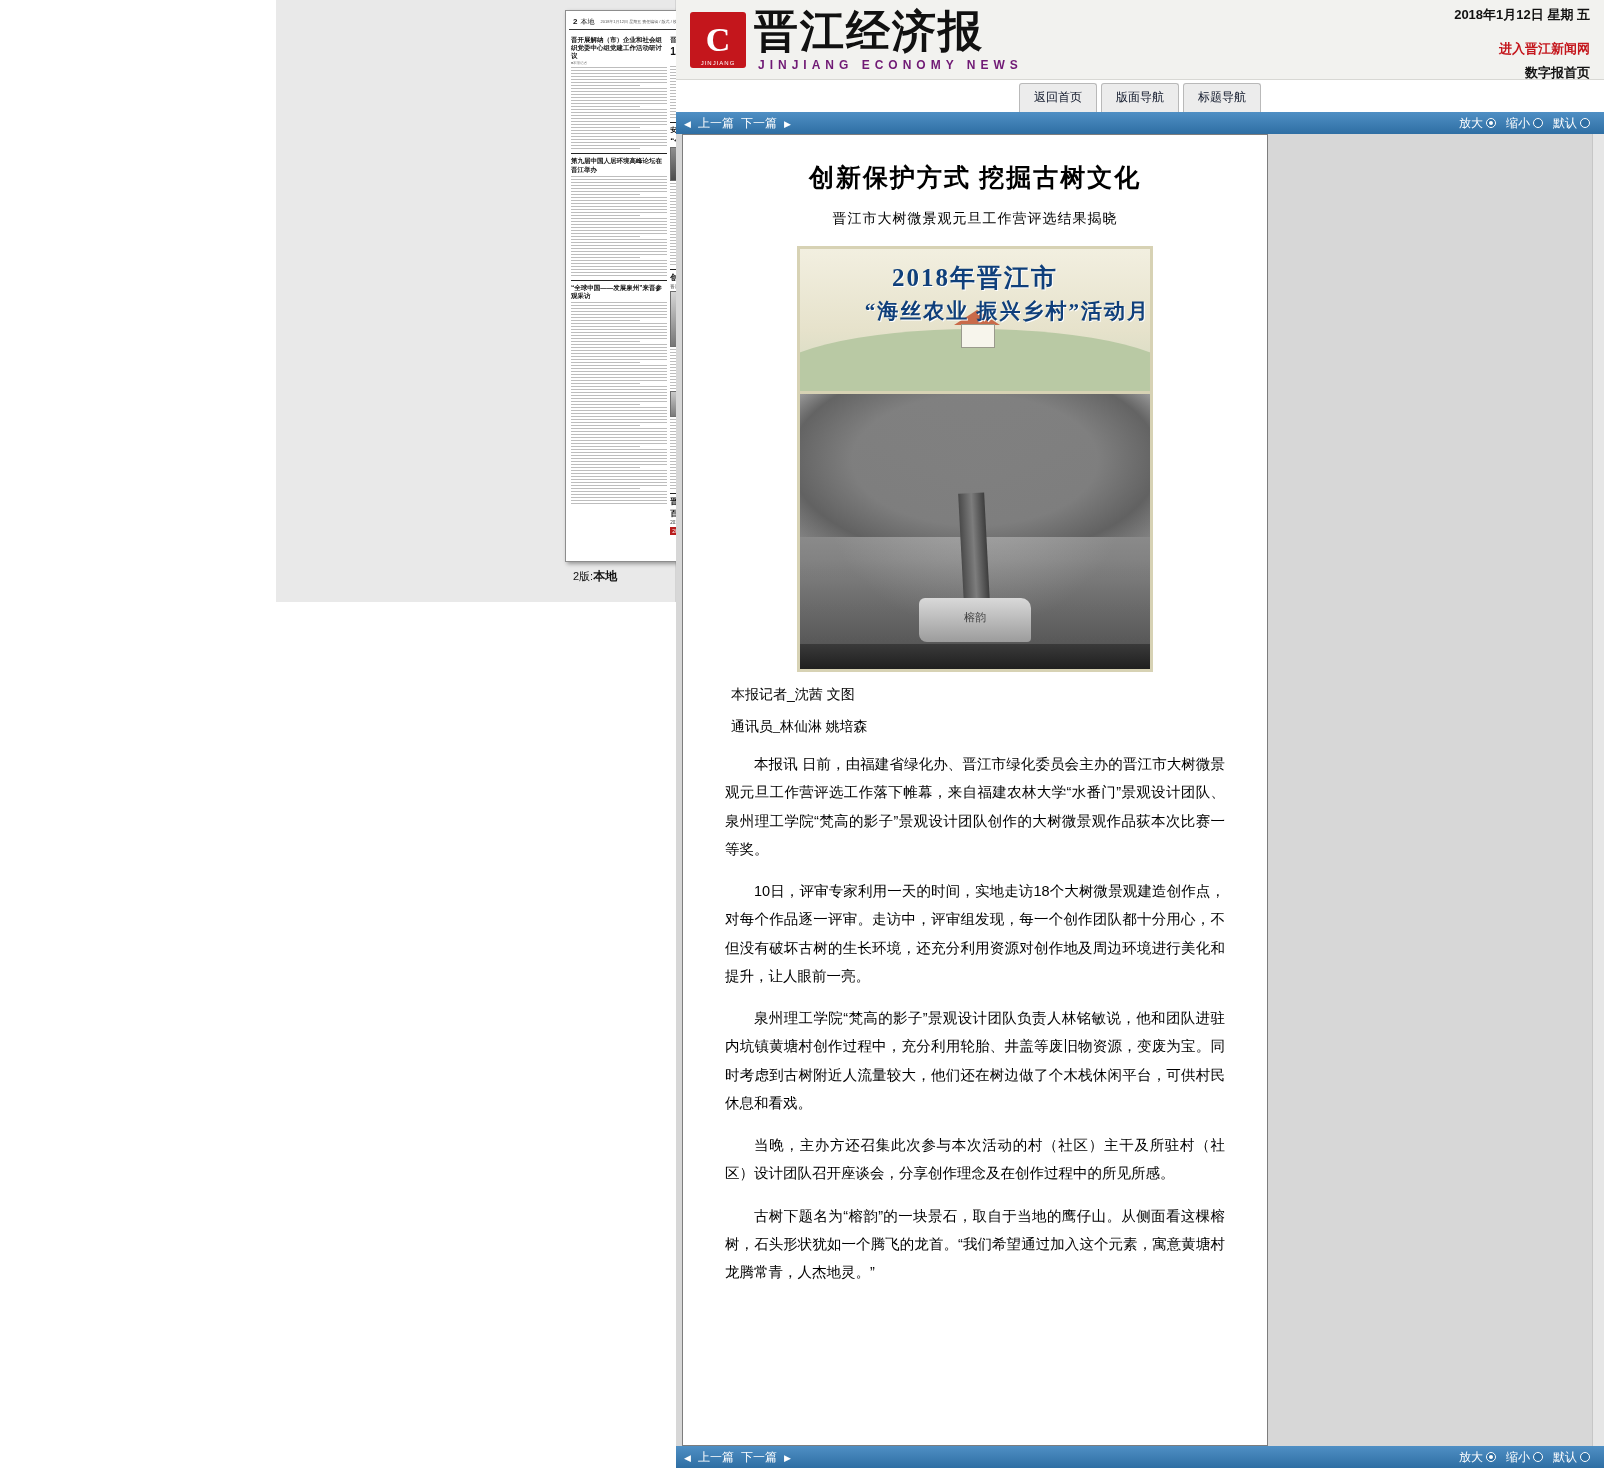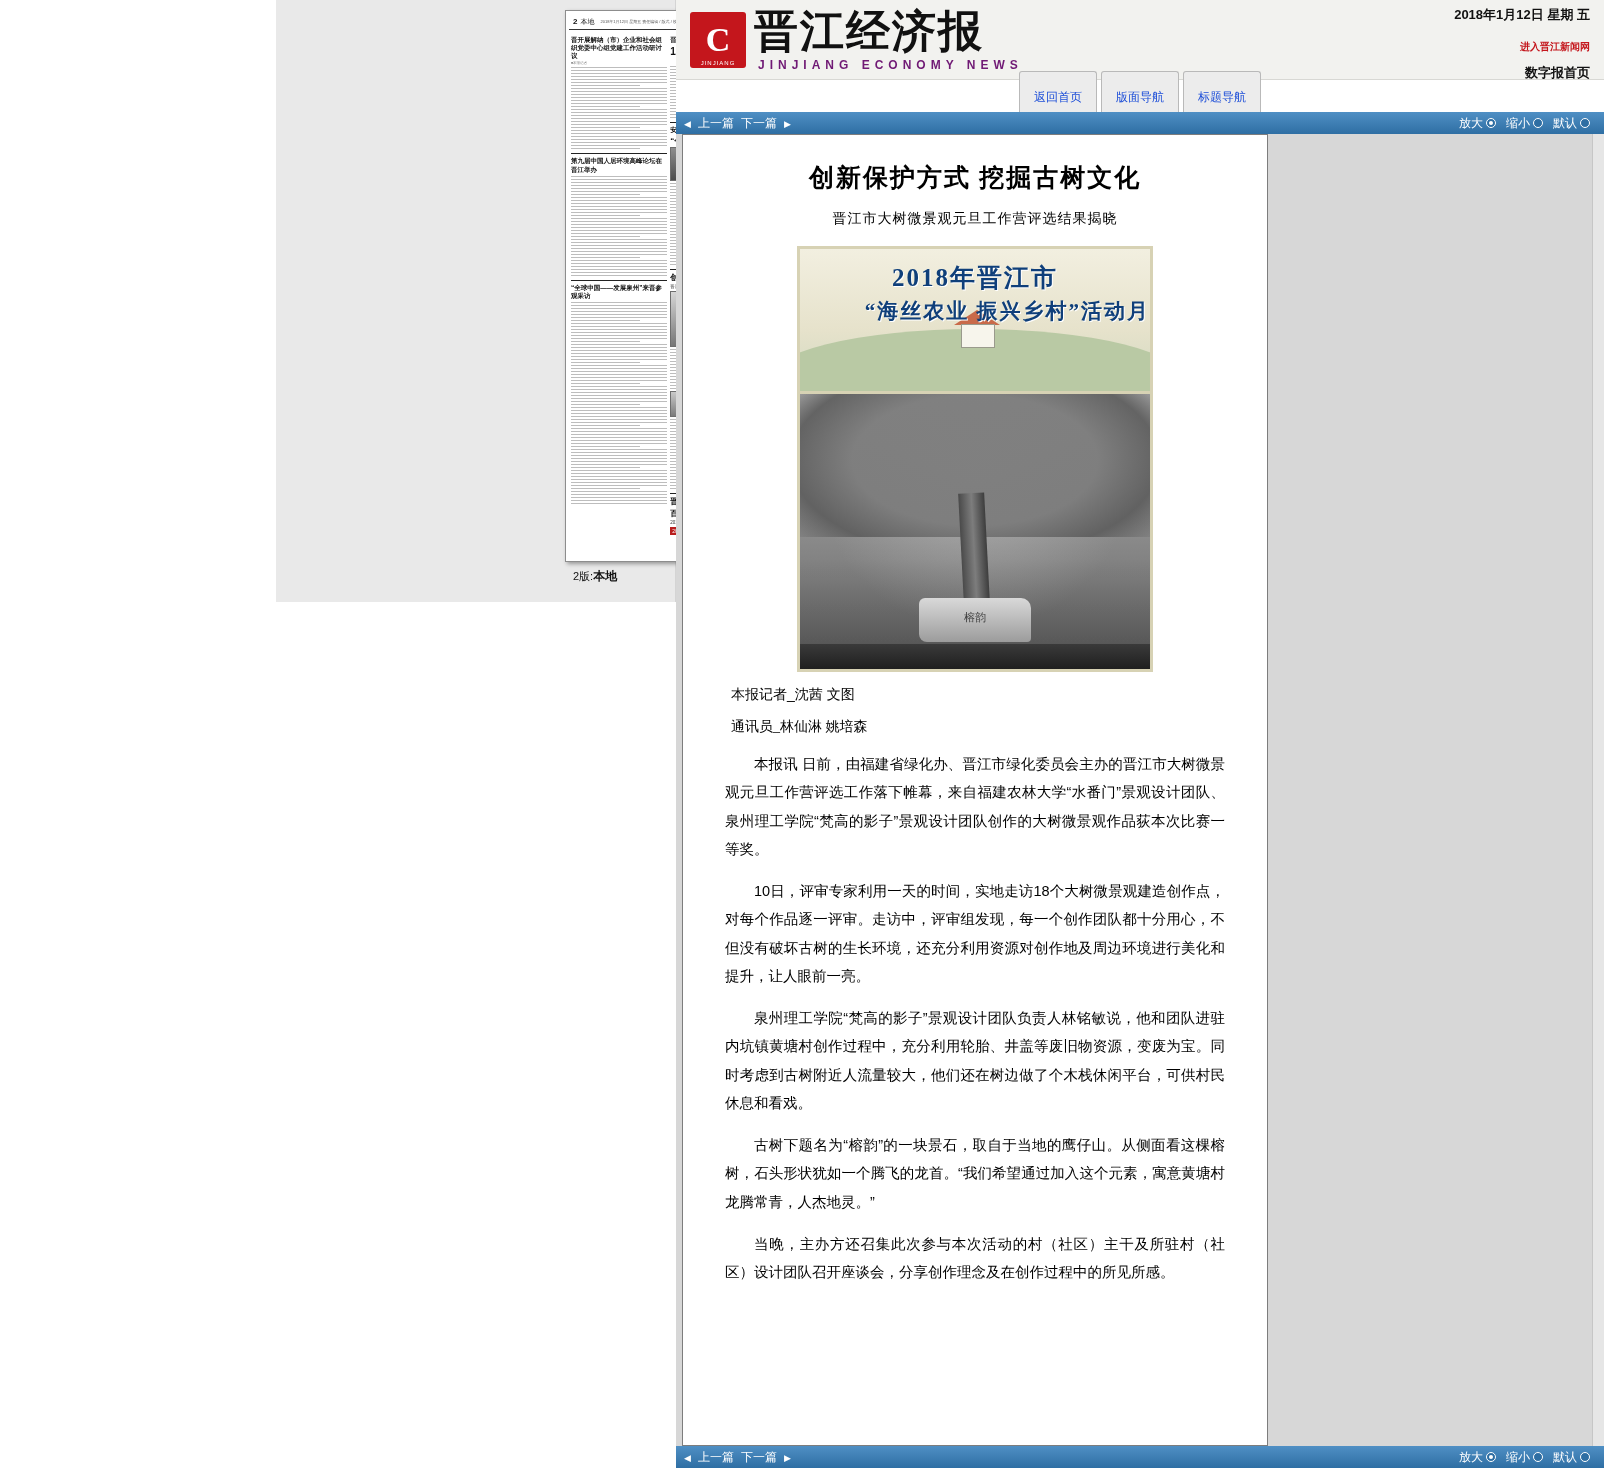--- a/index.html
+++ b/index.html
@@ -119,35 +119,35 @@
     font-size:44px; color:#111; letter-spacing:2px; line-height:1.2;
   }
   #paper-title-en {
     position:absolute; left:82px; top:58px; font-size:12px; color:#701a75;
     letter-spacing:5px; font-weight:bold;
   }
   #date-line {
     position:absolute; right:14px; top:6px; font-size:13px; font-weight:bold; color:#111;
   }
   #link-news {
-    position:absolute; right:14px; top:40px; font-size:10px; font-weight:bold;
+    position:absolute; right:14px; top:40px; font-size:13px; font-weight:bold;
     color:#c4161c; cursor:pointer;
   }
   #link-home {
     position:absolute; right:14px; top:64px; font-size:13px; font-weight:bold;
     color:#111; cursor:pointer;
   }
   
   #tabbar {
     position:absolute; left:0; top:80px; width:928px; height:32px;
     background:#fff; display:flex; justify-content:center; align-items:flex-end; gap:4px;
   }
   .tab {
     border:1px solid #b9b9b9; border-bottom:none; background:#ececec;
-    padding:17px 14px 6px; font-size:12px; color:#1d4ed8; cursor:pointer;
+    padding:5px 14px 6px; font-size:12px; color:#0f172a; cursor:pointer;
     border-radius:3px 3px 0 0;
   }
   
   .toolstrip {
     position:absolute; left:0; width:928px; height:22px;
     background: linear-gradient(to bottom,#4f8fc4,#2e6ea3);
     color:#fff; font-size:12px;
   }
   #toolstrip-top { top:112px; }
   #toolstrip-bottom { top:1446px; }
@@ -792,22 +792,22 @@
               <div class="ground"></div>
             </div>
           </div>
 
           <div class="credit">本报记者_沈茜 文图</div>
           <div class="credit second">通讯员_林仙淋 姚培森</div>
 
           <p class="para">本报讯 日前，由福建省绿化办、晋江市绿化委员会主办的晋江市大树微景观元旦工作营评选工作落下帷幕，来自福建农林大学“水番门”景观设计团队、泉州理工学院“梵高的影子”景观设计团队创作的大树微景观作品荻本次比赛一等奖。</p>
           <p class="para">10日，评审专家利用一天的时间，实地走访18个大树微景观建造创作点，对每个作品逐一评审。走访中，评审组发现，每一个创作团队都十分用心，不但没有破坏古树的生长环境，还充分利用资源对创作地及周边环境进行美化和提升，让人眼前一亮。</p>
           <p class="para">泉州理工学院“梵高的影子”景观设计团队负责人林铭敏说，他和团队进驻内坑镇黄塘村创作过程中，充分利用轮胎、井盖等废旧物资源，变废为宝。同时考虑到古树附近人流量较大，他们还在树边做了个木栈休闲平台，可供村民休息和看戏。</p>
+          <p class="para">当晚，主办方还召集此次参与本次活动的村（社区）主干及所驻村（社区）设计团队召开座谈会，分享创作理念及在创作过程中的所见所感。</p>
           <p class="para">古树下题名为“榕韵”的一块景石，取自于当地的鹰仔山。从侧面看这棵榕树，石头形状犹如一个腾飞的龙首。“我们希望通过加入这个元素，寓意黄塘村龙腾常青，人杰地灵。”</p>
-          <p class="para">当晚，主办方还召集此次参与本次活动的村（社区）主干及所驻村（社区）设计团队召开座谈会，分享创作理念及在创作过程中的所见所感。</p>
 
         </div>
       </div>
       <div id="scroll-right"></div>
     </div>
 
     <div class="toolstrip" id="toolstrip-bottom">
       <div class="ts-left">
         <span class="ts-arrow">◀</span>
         <span class="ts-item">上一篇</span>

